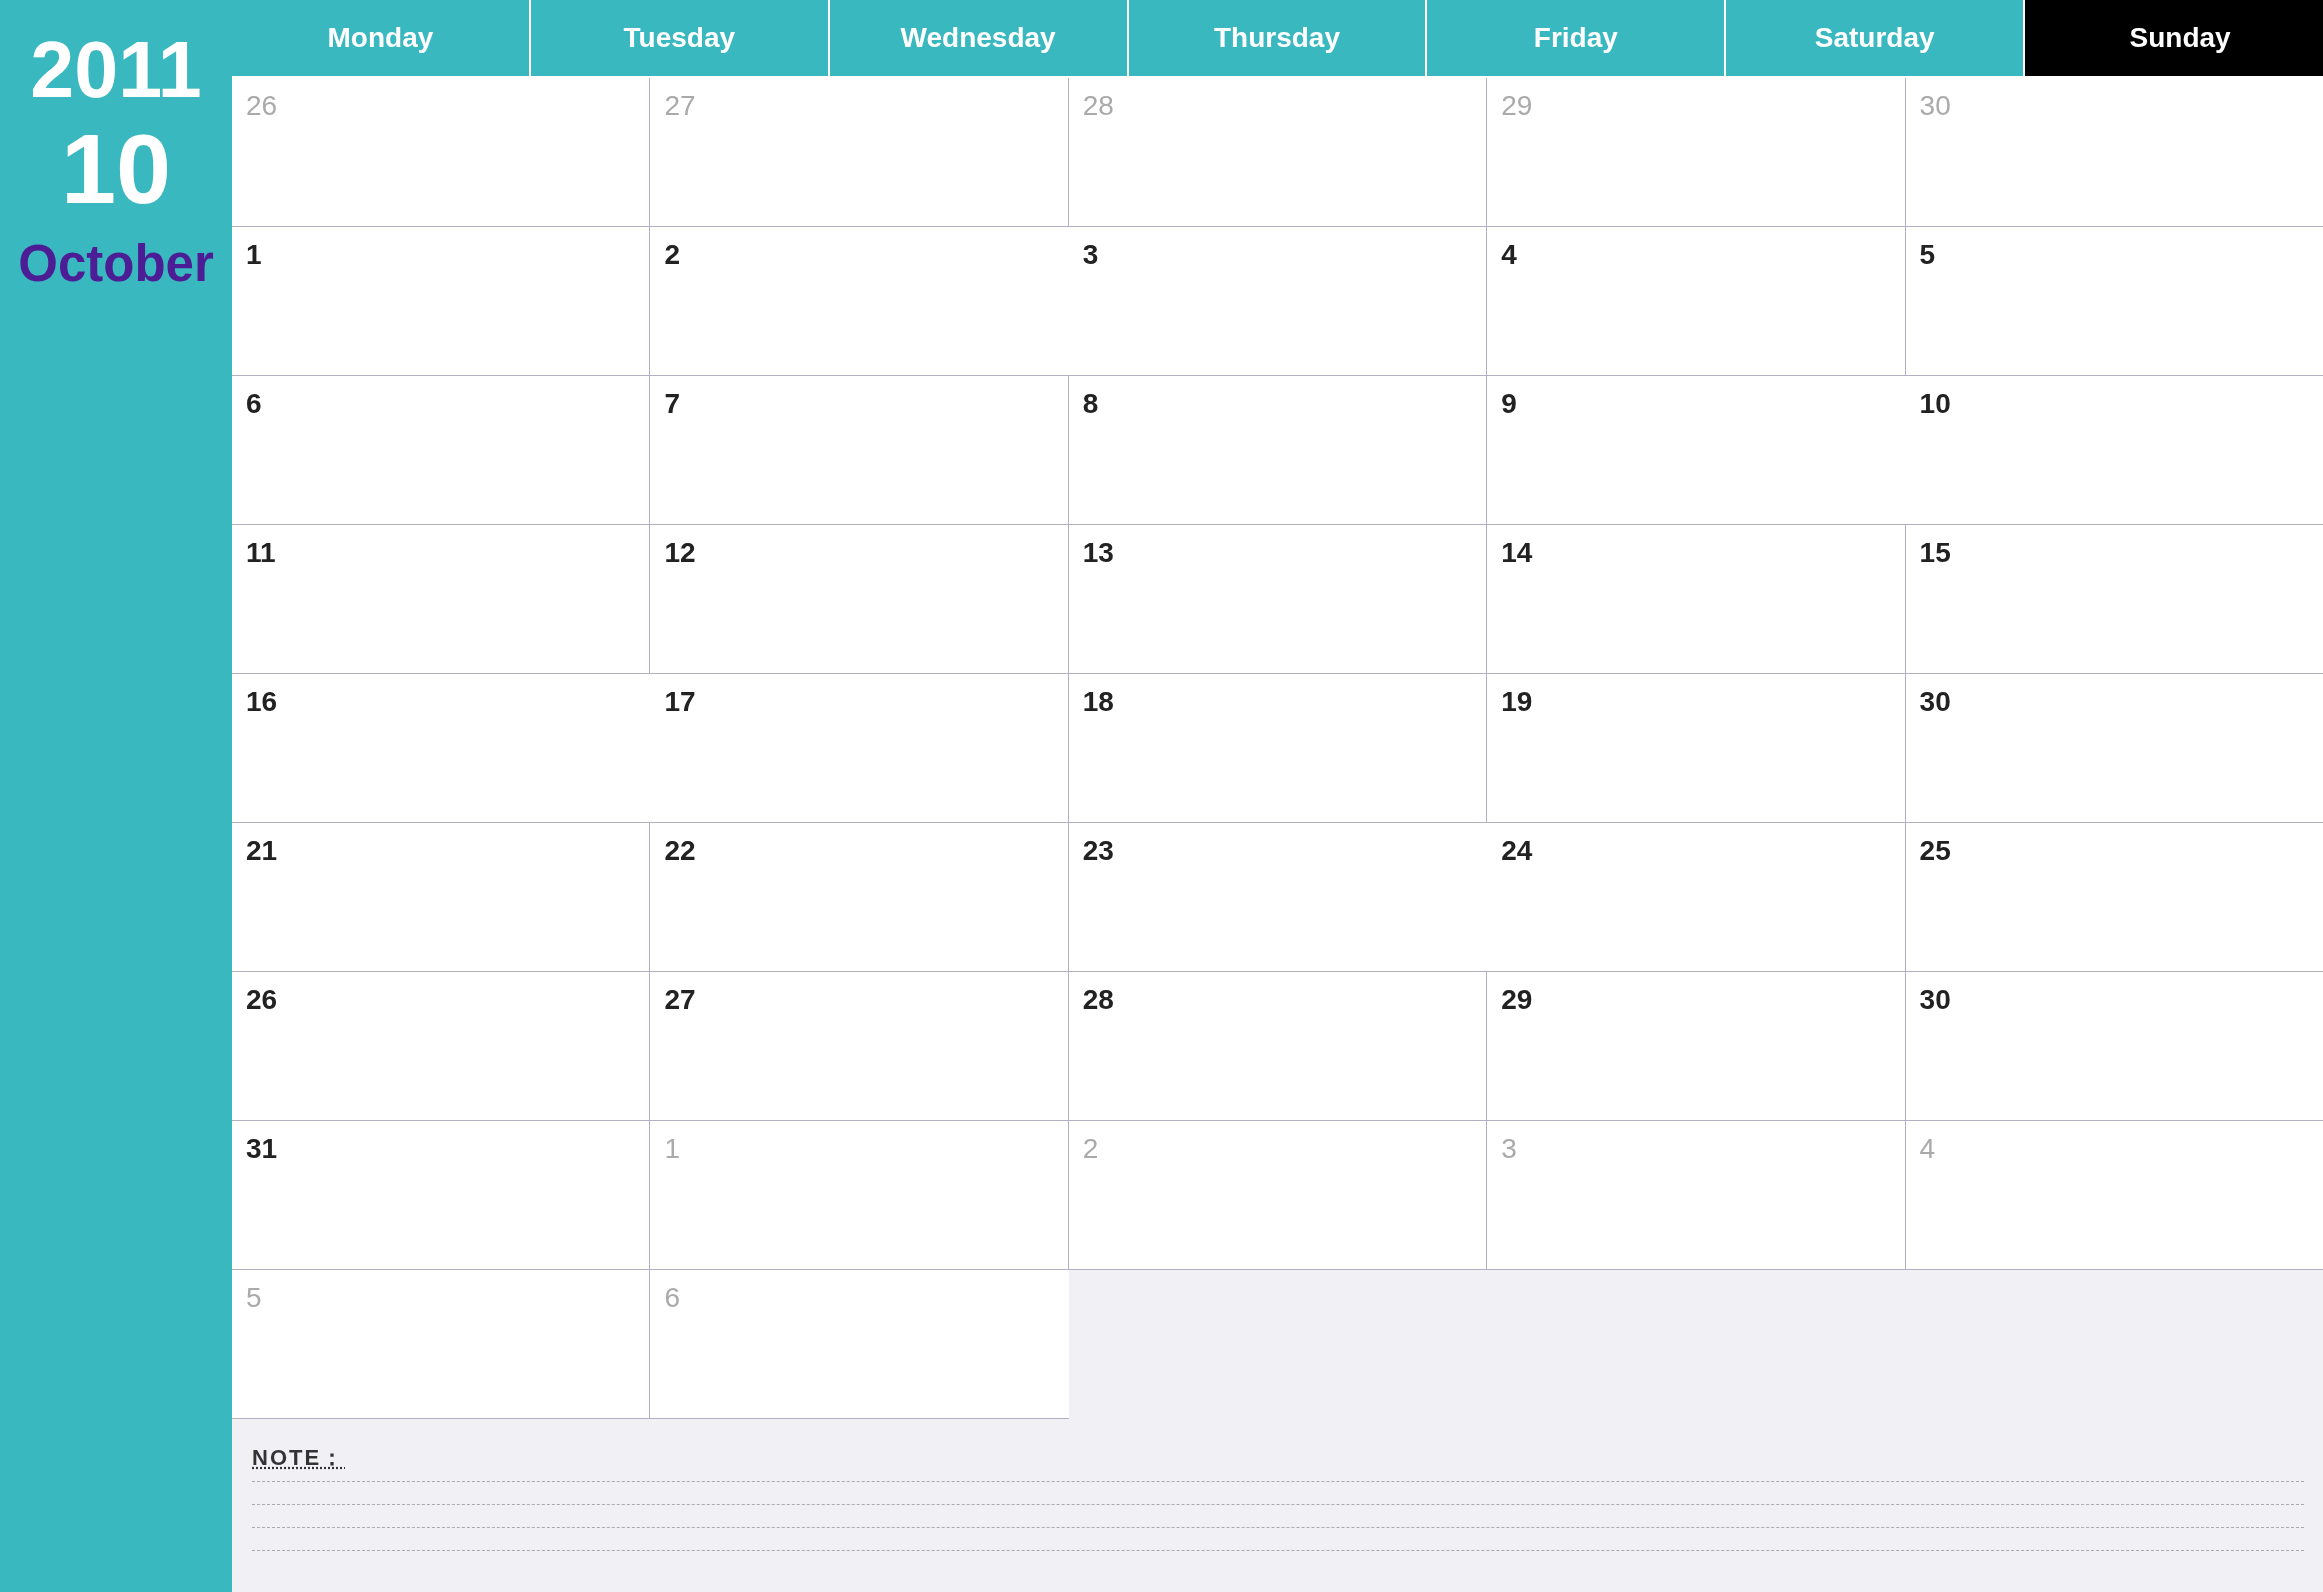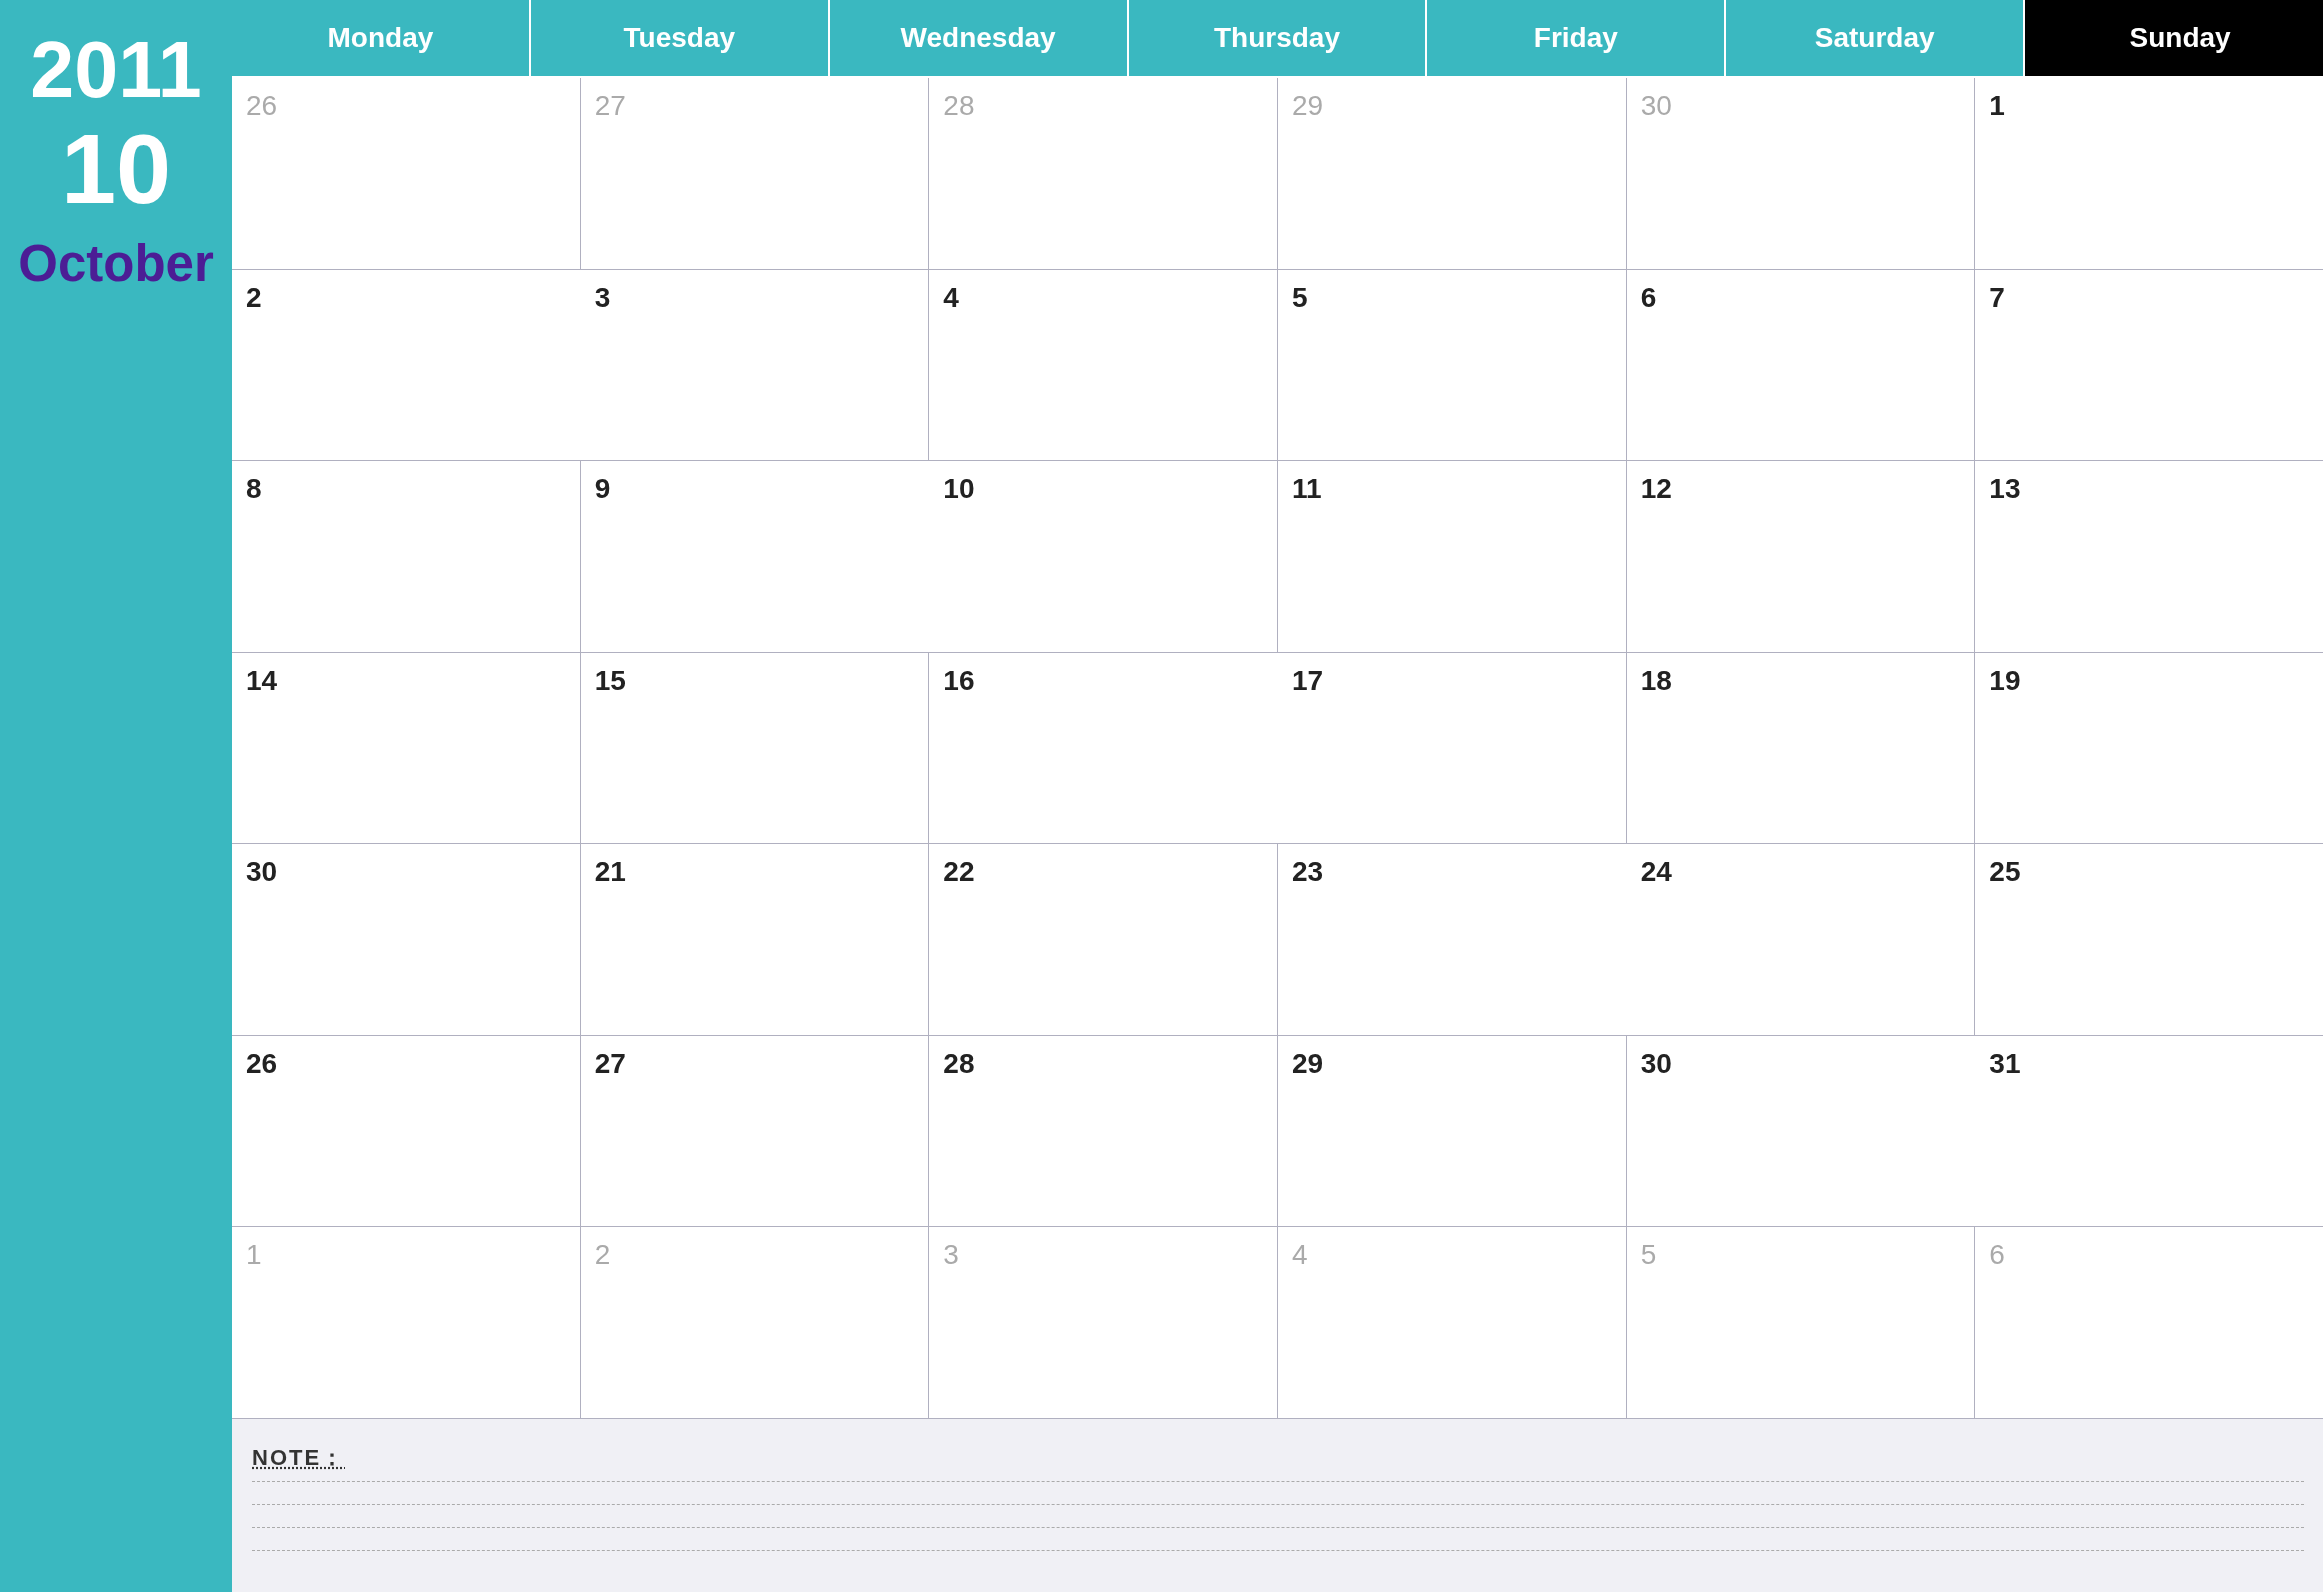--- a/index.html
+++ b/index.html
@@ -74,21 +74,21 @@
       border-right: 2px solid white;
       border-bottom: 2px solid white;
     }
     .day-header:last-child {
       background: #000000;
       border-right: none;
       padding-left: 21px;
     }
     .calendar-grid {
       display: grid;
-      grid-template-columns: repeat(6, 1fr);
+      grid-template-columns: repeat(5, 1fr);
       flex: 1;
     }
     .calendar-cell {
       border-right: 1px solid #b0b0c0;
       border-bottom: 1px solid #b0b0c0;
       min-height: 139px;
       padding: 12px 14px;
       background: white;
       position: relative;
     }

